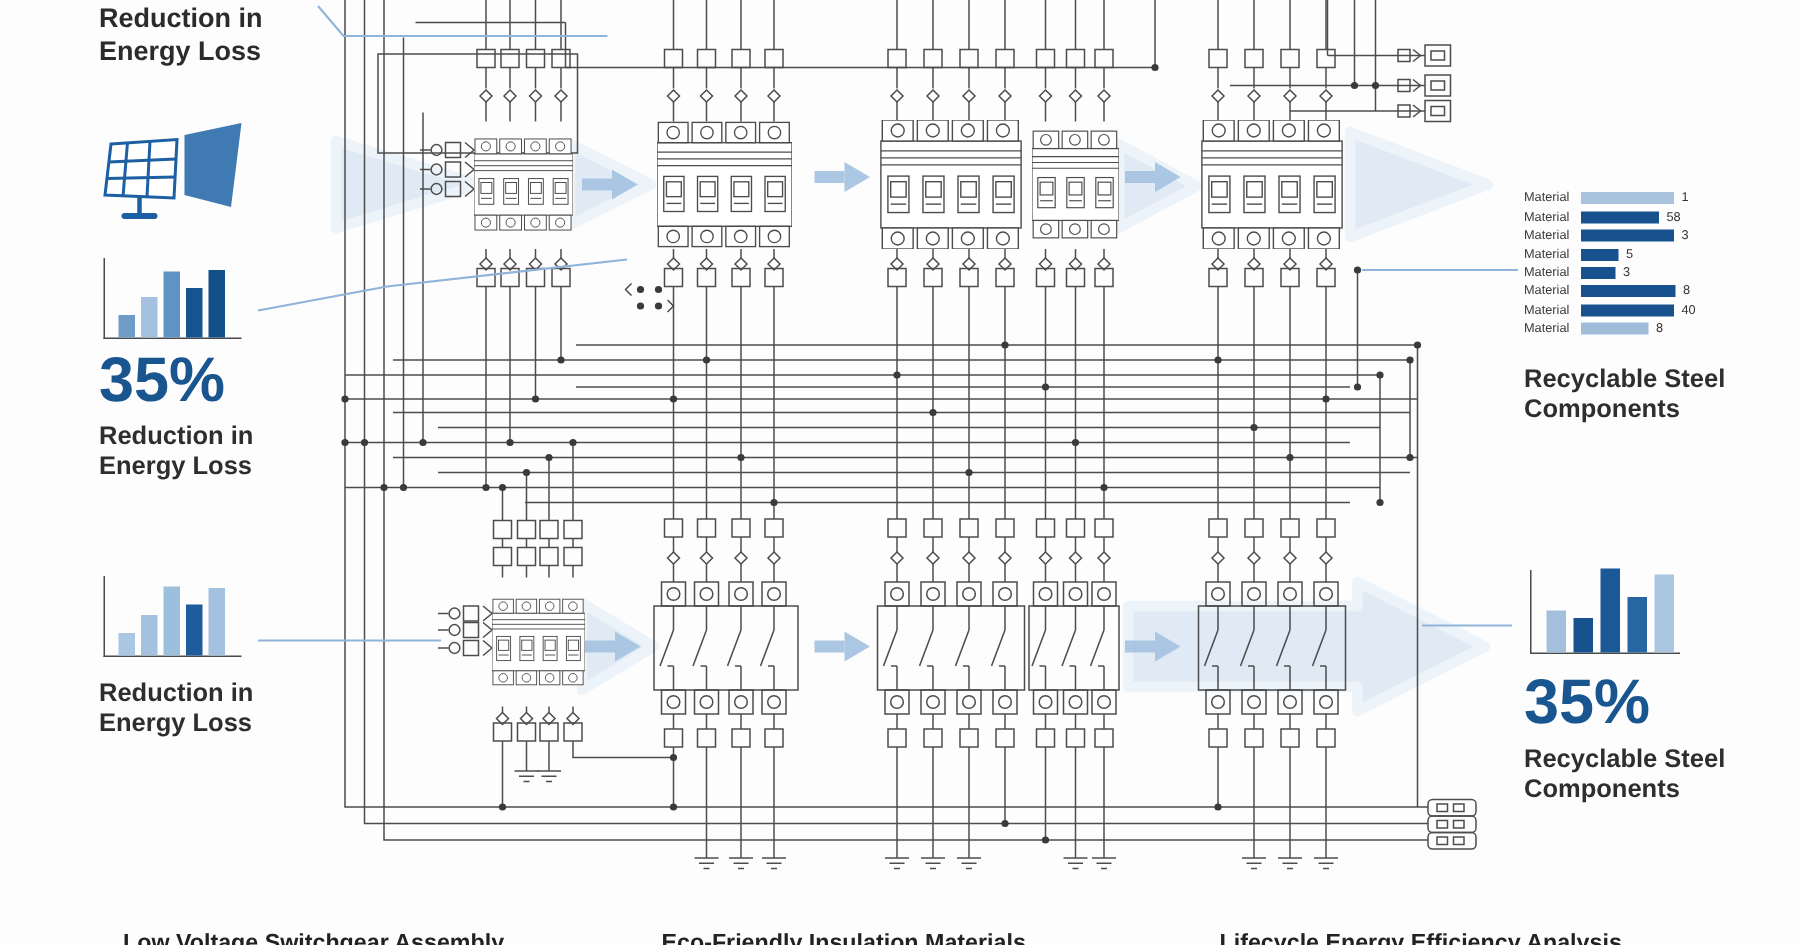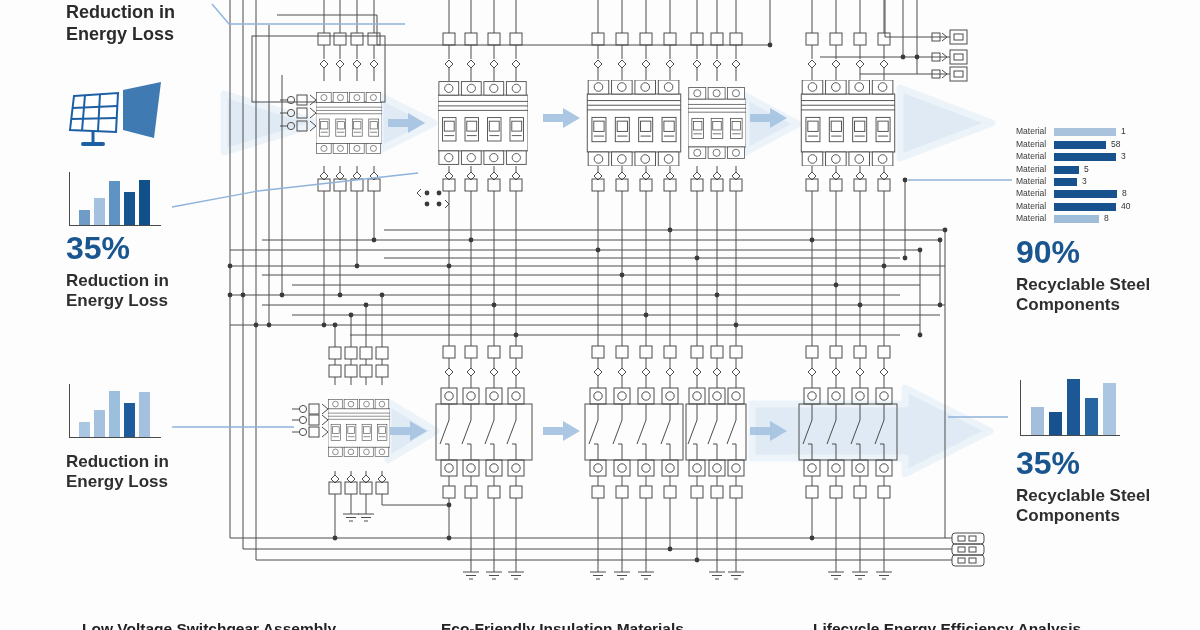--- a/index.html
+++ b/index.html
@@ -1,20 +1,20 @@
 <!DOCTYPE html>
 <html><head>
 <meta charset="utf-8">
 <style>
   html,body{margin:0;padding:0}
   body{width:1200px;height:630px;overflow:hidden;position:relative;background:#fdfdfe;
        font-family:"Liberation Sans",sans-serif;}
   .abs{position:absolute}
   .note{font-size:18px;font-weight:600;color:#2b2b2b;line-height:1.22}
-  .stat-value{font-size:32px;font-weight:700;color:#19558f;line-height:1}
+  .stat-value{font-size:42px;font-weight:700;color:#19558f;line-height:1}
   .stat-label{font-size:17px;font-weight:600;color:#2e2e2e;line-height:1.16;margin-top:7px}
   .caption{font-size:15.5px;font-weight:700;color:#222;white-space:nowrap}
   .vchart{display:flex;align-items:flex-end;gap:4px;border-left:1.6px solid #4a4a4a;
           border-bottom:1.6px solid #4a4a4a;padding-left:9px;box-sizing:border-box}
   .vbar{width:11px;display:inline-block}
   #chart3{gap:5px;padding-left:10px}
   #chart3 .vbar{width:13px}
   .mrow{display:flex;align-items:flex-end;height:12.4px}
   .mlab{width:38px;font-size:8.5px;color:#3a3a3a;overflow:hidden;white-space:nowrap}
   .mbar{height:8px;display:inline-block}
@@ -760,21 +760,20 @@
       <span class="mbar" style="width: 62px; background: rgb(23, 82, 142);"></span>
       <span class="mval">40</span>
     </div>
     <div class="mrow">
       <span class="mlab">Material</span>
       <span class="mbar" style="width: 45px; background: rgb(159, 188, 216);"></span>
       <span class="mval">8</span>
     </div>
   </div>
 <div class="abs" style="left:1016px;top:236px">
-  <div class="stat-value">90%</div>
   <div class="stat-label">
     <div>Recyclable Steel</div>
     <div>Components</div>
   </div>
 </div>
 
 <div id="chart3" class="abs vchart" style="left:1020px;top:380px;width:100px;height:56px">
     <span class="vbar" style="height: 28px; background: rgb(163, 191, 220);"></span>
     <span class="vbar" style="height: 23px; background: rgb(23, 82, 142);"></span>
     <span class="vbar" style="height: 56px; background: rgb(28, 87, 150);"></span>

